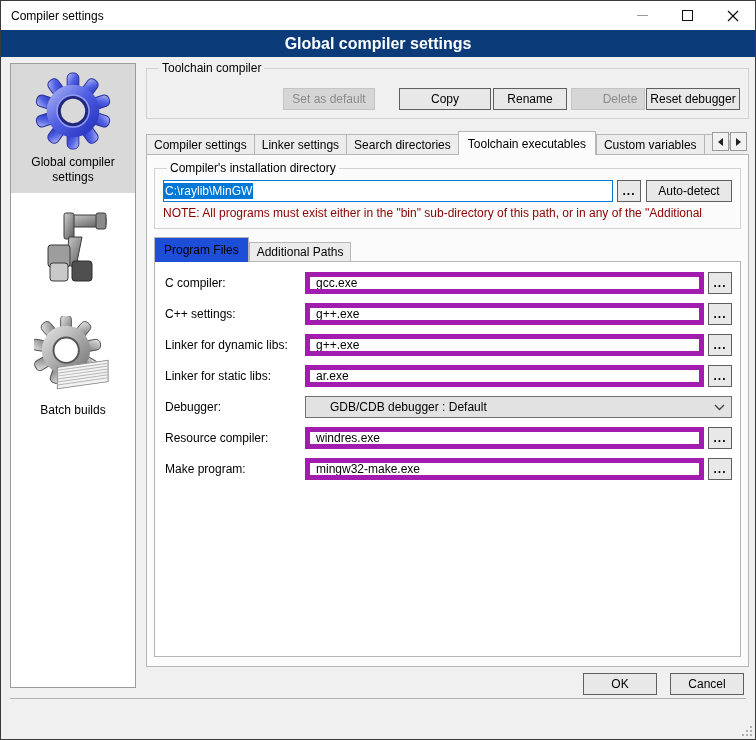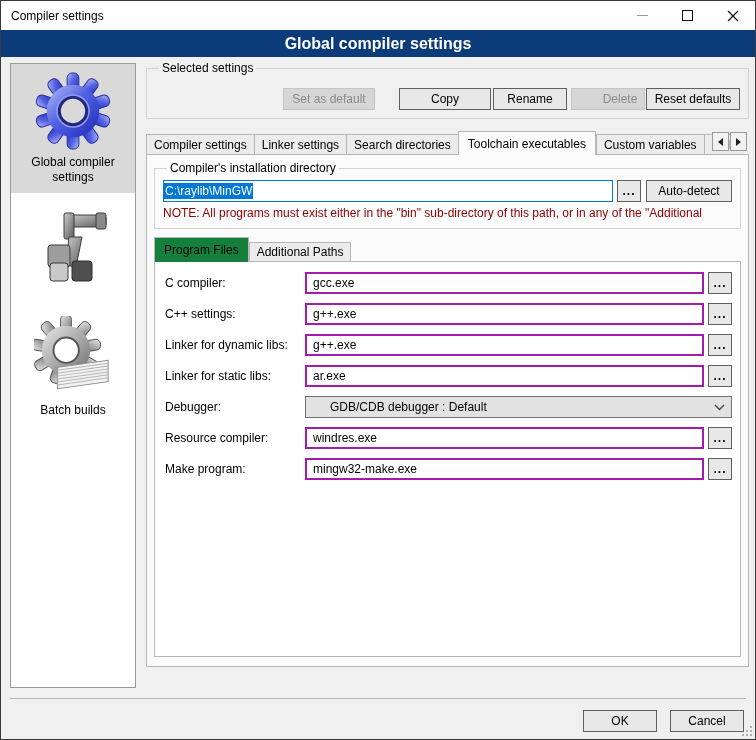--- a/index.html
+++ b/index.html
@@ -111,42 +111,42 @@
     color: #8b0000; margin-top: 4px; white-space: nowrap; overflow: hidden;
   }
   
   .subtabs { display: flex; align-items: flex-end; margin-top: 10px; height: 23px; }
   .subtab {
     height: 20px; background: #ececec; border: 1px solid #b6b6b6;
     border-right-width: 0; padding: 0 7px; display: flex; align-items: center; white-space: nowrap;
   }
   .subtab:last-of-type { border-right-width: 1px; }
   .subtab.active {
-    height: 23px; background: #15803d; border: 1px solid #b6b6b6; border-bottom: none;
+    height: 23px; background: #1d4ed8; border: 1px solid #b6b6b6; border-bottom: none;
     position: relative; z-index: 3; padding: 12px 9px;
   }
   .subpanel {
     position: relative; z-index: 2; margin-top: -1px;
     background: #fff; border: 1px solid #b6b6b6;
     height: 396px; padding: 10px 8px 0 10px;
   }
   .frow { display: flex; align-items: center; margin-bottom: 9px; }
   .flabel { width: 140px; flex: none; }
   .finput {
-    flex: 1; height: 22px; border: 2px solid #a21caf; background: #fff;
+    flex: 1; height: 22px; border: 5px solid #a21caf; background: #fff;
     font-family: "Liberation Sans", sans-serif; font-size: 12px; padding: 0 6px;
   }
   .frow .browse-btn { flex: none; }
   .frow .combo { flex: 1; }
   
   .footer-divider {
     position: absolute; left: 9px; right: 9px; top: 697px;
     border-top: 1px solid #b4b4b4;
   }
-  .footer-btns { position: absolute; top: 709px; right: 11px; display: flex; }
+  .footer-btns { position: absolute; top: 672px; right: 11px; display: flex; }
   .btn-ok { width: 74px; }
   .btn-cancel { width: 74px; margin-left: 13px; }
   .grip { position: absolute; right: 2px; bottom: 2px; }
 </style>
 </head>
 <body>
 
 <div class="titlebar">
   <span class="title-text">Compiler settings</span>
   <div class="win-btn">
@@ -251,27 +251,27 @@
         </g>
       </svg>
     </div>
     <div class="side-label">Batch builds</div>
   </div>
 </div>
 
 <div class="main">
 
   <fieldset>
-    <legend>Selected settings</legend>
+    <legend>Toolchain compiler</legend>
     <div class="btnrow">
       <button class="btn disabled btn-setdefault">Set as default</button>
       <button class="btn btn-copy">Copy</button>
       <button class="btn btn-rename">Rename</button>
       <button class="btn disabled btn-delete">Delete</button>
-      <button class="btn btn-reset">Reset defaults</button>
+      <button class="btn btn-reset">Reset debugger</button>
     </div>
   </fieldset>
 
   <div class="tabs">
     <div class="tab">Compiler settings</div>
     <div class="tab">Linker settings</div>
     <div class="tab">Search directories</div>
     <div class="tab active">Toolchain executables</div>
     <div class="tab">Custom variables</div>
     <div class="tab clipped">Build options</div>

